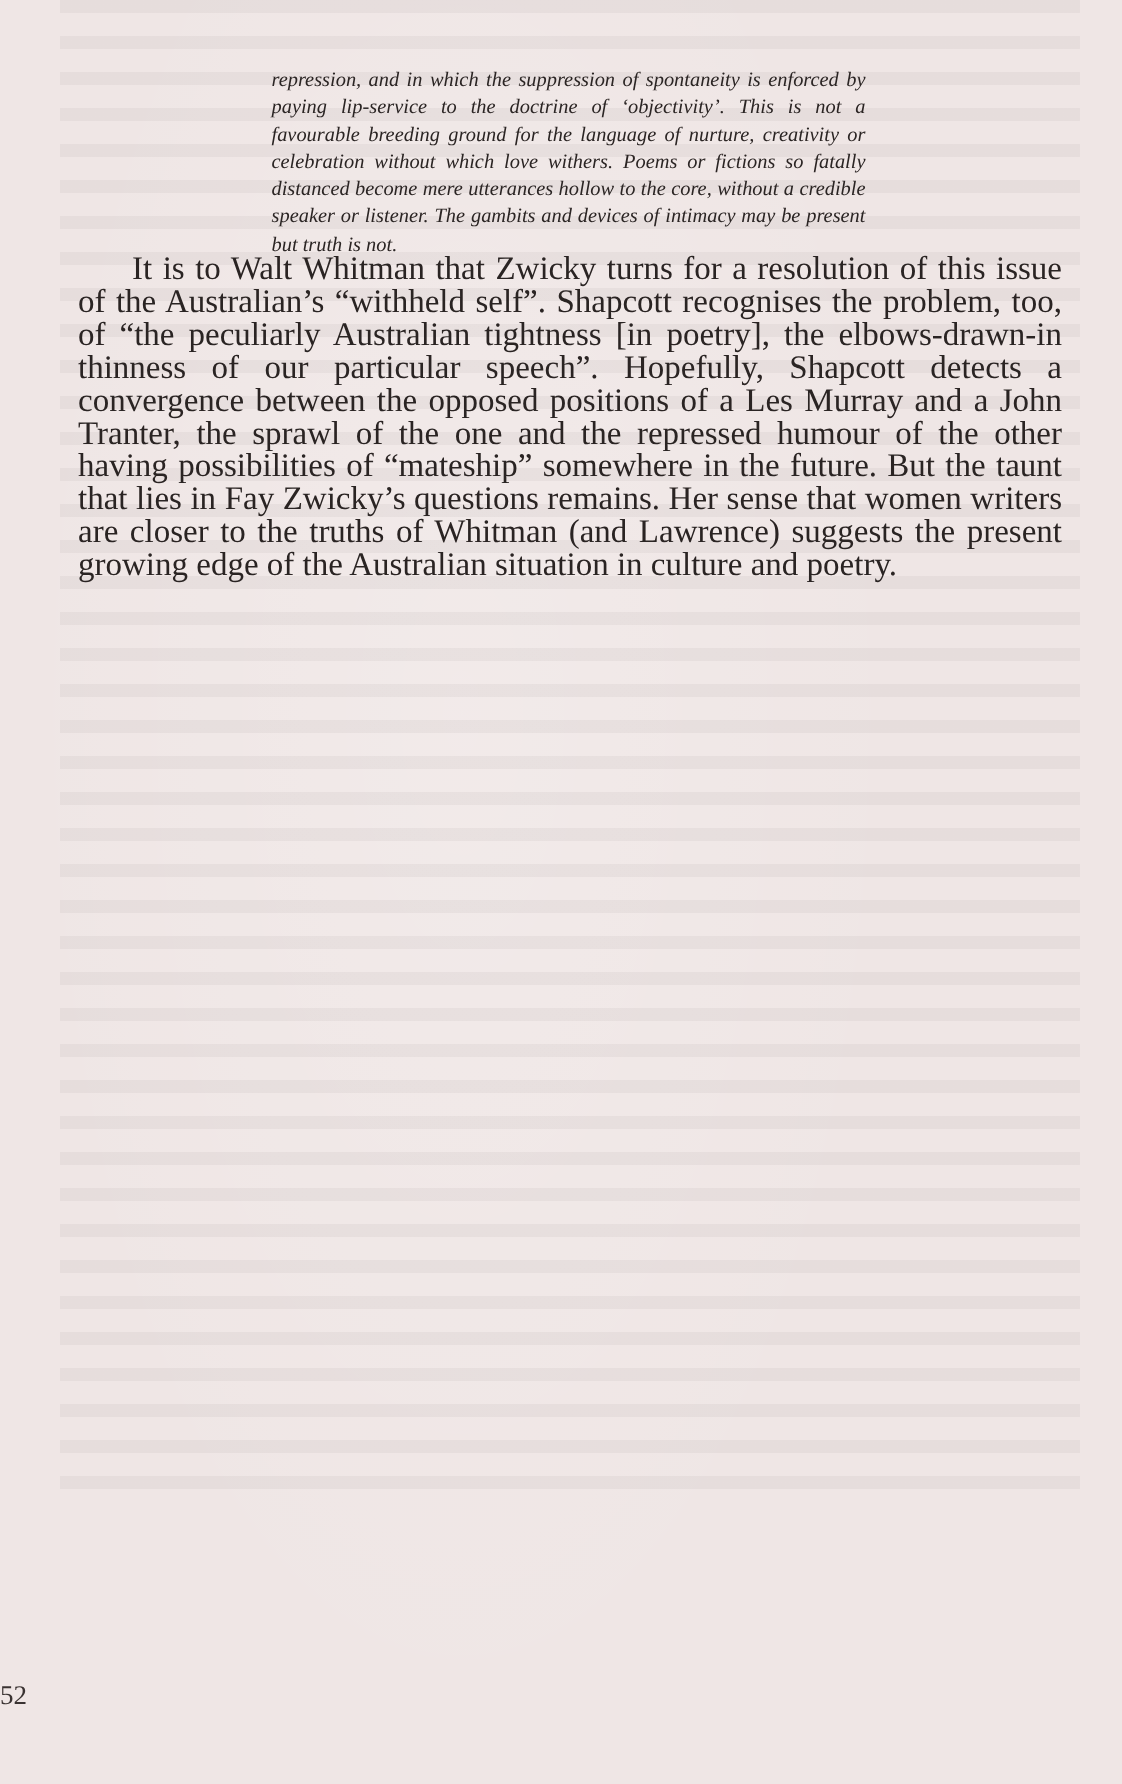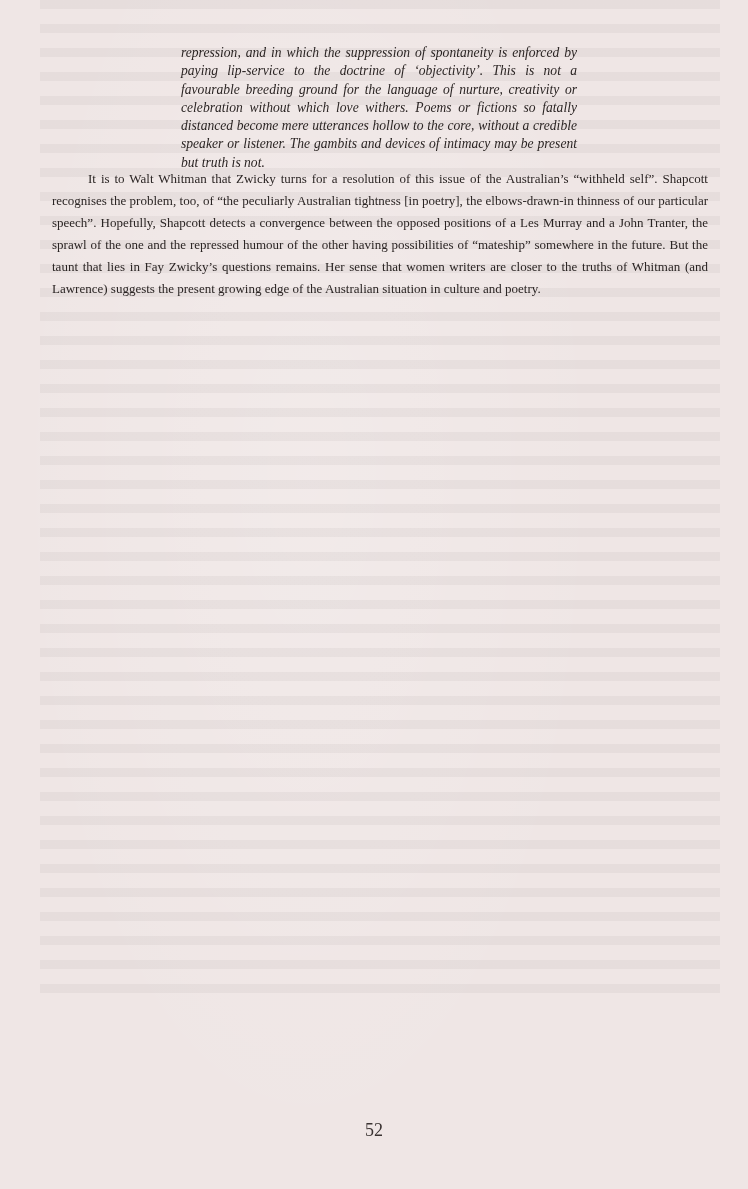--- a/index.html
+++ b/index.html
@@ -50,35 +50,35 @@
       color: #2b2524;
     }
     .quote p {
       margin: 0;
     }
     .body-text {
       position: absolute;
       left: 52px;
       top: 168px;
       width: 656px;
-      font-size: 13px;
+      font-size: 22px;
       line-height: 21.9px;
       text-align: justify;
       color: #2a2423;
     }
     .body-text p {
       margin: 0;
       text-indent: 36px;
     }
     .page-number {
       position: absolute;
       left: 0;
       width: 748px;
       top: 1120px;
-      text-align: center;
+      text-align: left;
       font-size: 18px;
       color: #3a3332;
     }
   </style>
 </head>
 <body>
 
 <div class="page">
   <div class="bleed"></div>
 

